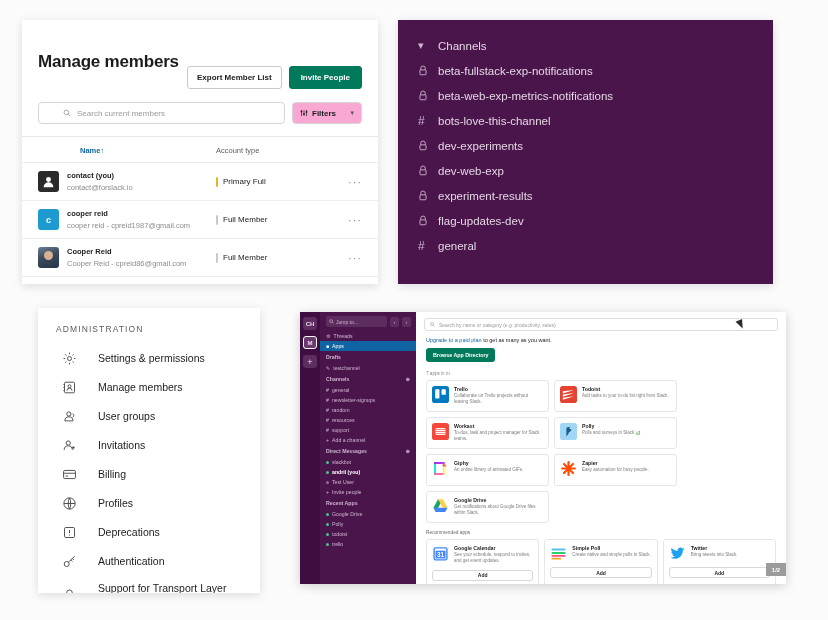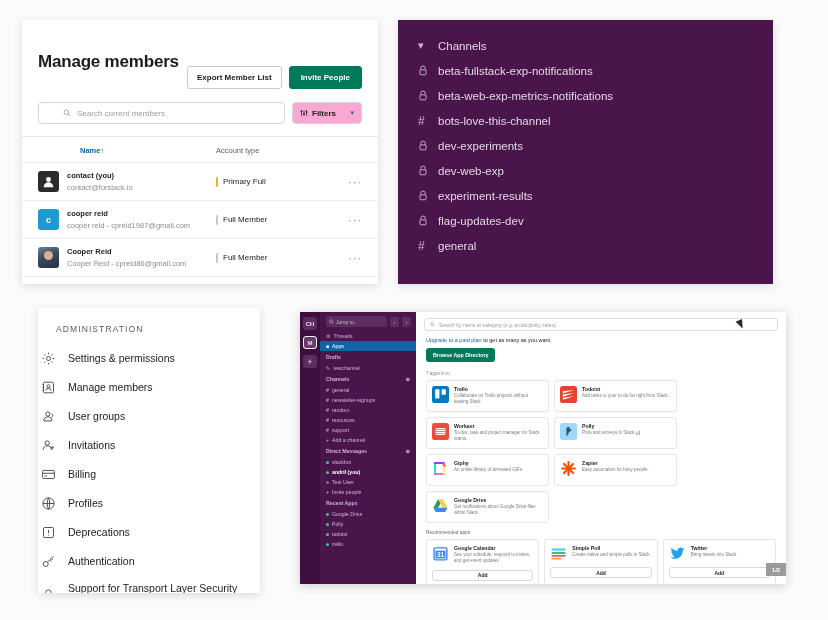--- a/index.html
+++ b/index.html
@@ -97,22 +97,22 @@
     width: 222px; height: 285px;
     background: #ffffff;
     box-shadow: 0 2px 9px rgba(0,0,0,.13);
     padding: 16px 0 0 0; overflow: hidden;
   }
   .admin-title {
     font-size: 8.5px; letter-spacing: 1.1px; color: #5c5c5c;
     padding: 0 0 10px 18px;
   }
   .admin-item {
-    display: flex; align-items: center; gap: 11px;
-    padding: 0 0 0 2px; height: 29px; cursor: pointer;
+    display: flex; align-items: center; gap: 20px;
+    padding: 0 0 0 23px; height: 29px; cursor: pointer;
   }
   .admin-item.two-line { height: 38px; align-items: center; }
   .admin-ico { width: 17px; height: 17px; flex: none; color: #4a4a4a; display:flex;align-items:center;justify-content:center;}
   .admin-lbl { font-size: 10.5px; color: #1d1c1d; line-height: 1.25; }
 
   
   .slack-win {
     position: absolute; left: 300px; top: 312px;
     width: 486px; height: 272px;
     background: #fff;

